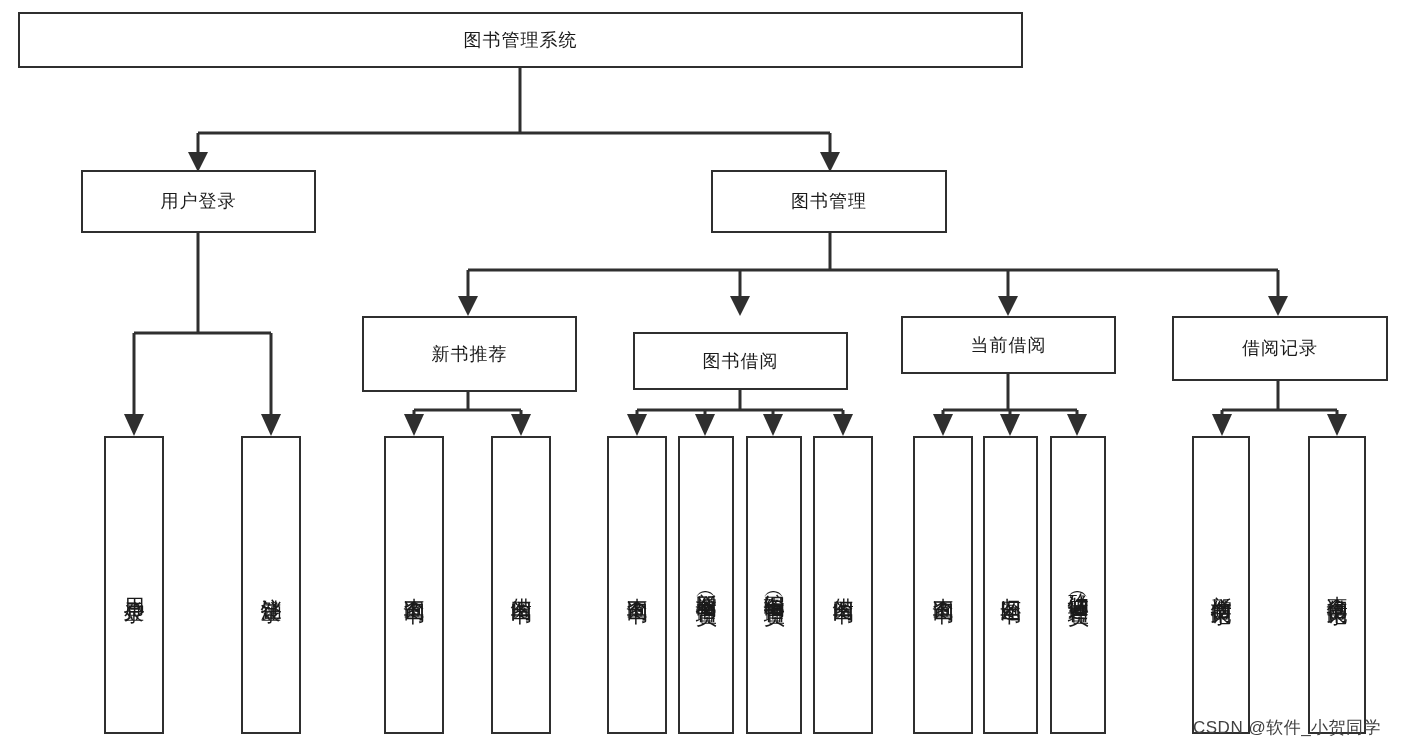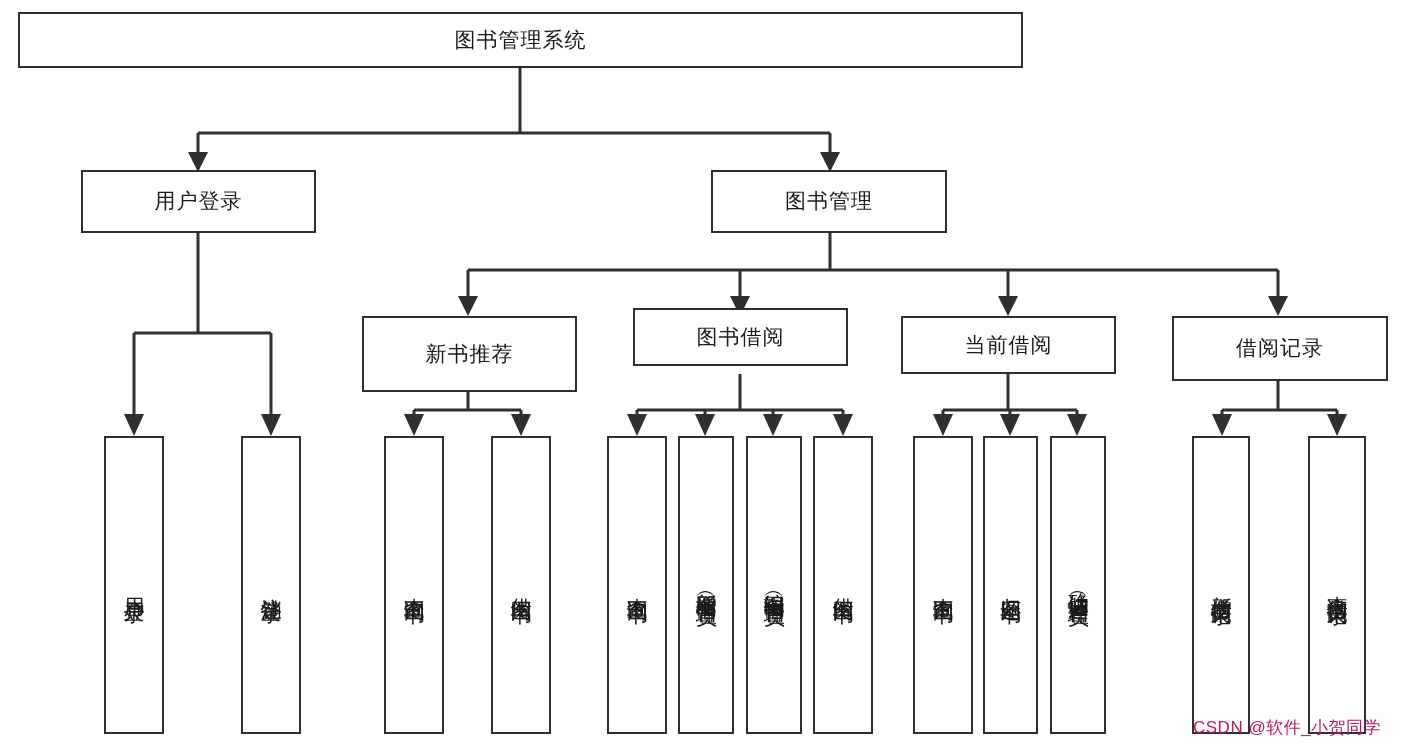--- a/index.html
+++ b/index.html
@@ -31,40 +31,40 @@
     background: #ffffff;
     display: flex;
     align-items: center;
     justify-content: center;
     color: #1a1a1a;
   }
   .node-h {
     
   }
   .node-h .label {
-    font-size: 21px;
+    font-size: 18px;
     line-height: 1.15;
     letter-spacing: 1px;
     white-space: nowrap;
   }
   .node-v {
     
   }
   .node-v .label {
     writing-mode: vertical-rl;
     text-orientation: upright;
     font-size: 21px;
     line-height: 1.25;
     letter-spacing: 2px;
     white-space: nowrap;
   }
   .watermark {
     position: absolute;
     font-size: 17px;
-    color: #be185d;
+    color: #404040;
     letter-spacing: 0.5px;
     white-space: nowrap;
     pointer-events: none;
   }
 </style>
 </head>
 <body>
 
 <div id="canvas">
 
@@ -159,21 +159,21 @@
   </div>
 
   <div class="node node-h" style="left:711px; top:170px; width:236px; height:63px;align-items:center;">
     <span class="label">图书管理</span>
   </div>
 
   <div class="node node-h" style="left:362px; top:316px; width:215px; height:76px;">
     <span class="label">新书推荐</span>
   </div>
 
-  <div class="node node-h" style="left:633px; top:308px; width:215px; height:58px;">
+  <div class="node node-h" style="left:633px; top:332px; width:215px; height:58px;">
     <span class="label">图书借阅</span>
   </div>
 
   <div class="node node-h" style="left:901px; top:316px; width:215px; height:58px;">
     <span class="label">当前借阅</span>
   </div>
 
   <div class="node node-h" style="left:1172px; top:316px; width:216px; height:65px;">
     <span class="label">借阅记录</span>
   </div>

